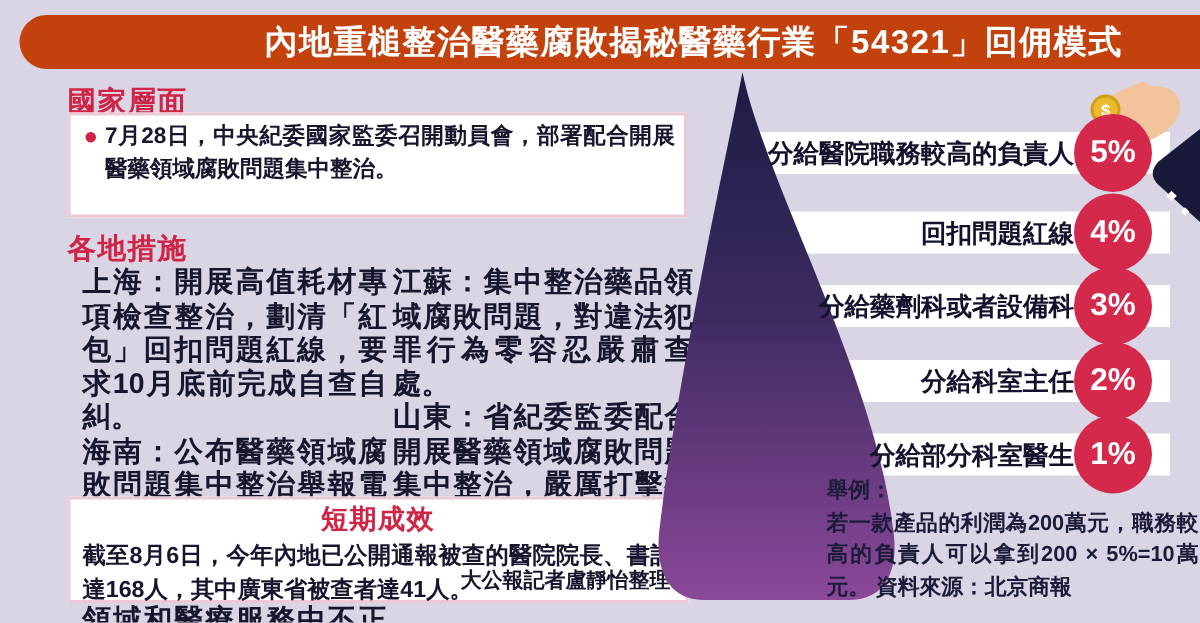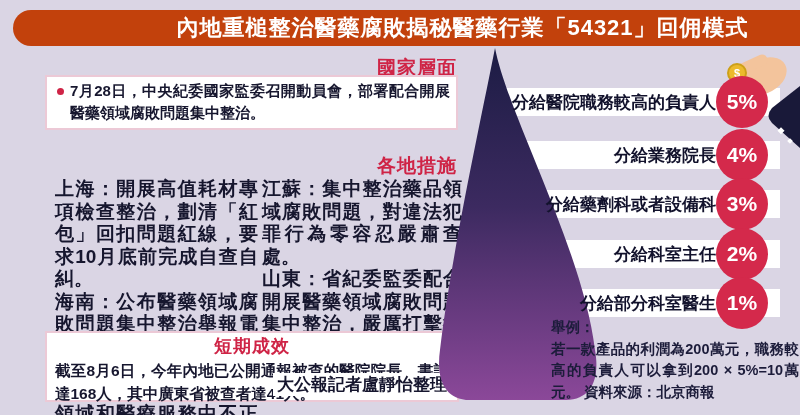--- a/index.html
+++ b/index.html
@@ -16,49 +16,49 @@
     display:flex;align-items:center;justify-content:center;
     z-index:6;
   }
   .titlebar .t{
     color:#ffffff;font-weight:bold;font-size:22px;letter-spacing:1px;white-space:nowrap;
   }
   .titlebar .t.left{margin-left:140px;}
   .titlebar .t.right{margin-right:28px;}
   
   .sec-head{
-    position:absolute;width:412px;left:45px;text-align:right;
+    position:absolute;width:412px;left:45px;text-align:left;
     color:#cf2446;font-weight:bold;font-size:19px;letter-spacing:1px;
   }
   .head-national{top:55px;}
   .head-regional{top:153px;}
   .whitebox{
     position:absolute;background:#ffffff;border:2px solid #ecc9d6;box-sizing:border-box;
   }
-  .box-national{left:45px;top:75px;width:413px;height:55px;padding:3px 6px 3px 8px;}
+  .box-national{left:45px;top:75px;width:413px;height:70px;padding:3px 6px 3px 8px;}
   .bullet{display:flex;font-size:15px;font-weight:600;line-height:22px;text-align:justify;}
   .bullet .dot{
     flex:0 0 auto;width:7px;height:7px;border-radius:50%;
     background:#cf2446;margin:8px 6px 0 2px;
   }
   .regional-col{
     position:absolute;top:178px;font-size:19px;font-weight:600;
     line-height:22.5px;text-align:justify;
   }
   .regional-left{left:55px;width:203px;}
   .regional-right{left:262px;width:200px;}
   .box-results{left:45px;top:331px;width:414px;height:71px;padding:1px 8px 3px 8px;}
   .box-results .rh{
     text-align:center;color:#cf2446;font-weight:bold;font-size:18px;letter-spacing:1px;
   }
   .box-results .rbody{
     font-size:15.5px;font-weight:600;line-height:23px;text-align:justify;margin-top:1px;
   }
   .box-results .credit{
-    position:absolute;right:10px;bottom:4px;font-size:17px;font-weight:600;
+    position:absolute;right:10px;bottom:4px;font-size:14px;font-weight:600;
     background:#ffffff;padding-left:4px;
   }
   
   .band{position:absolute;height:28px;background:#ffffff;z-index:1;}
   .row-label{
     position:absolute;z-index:5;color:#12122c;font-weight:bold;font-size:17px;
     white-space:nowrap;text-align:center;
   }
   .pct-circle{
     position:absolute;z-index:5;width:52px;height:52px;border-radius:50%;
@@ -110,21 +110,21 @@
   <div class="credit">大公報記者盧靜怡整理</div>
 </div>
 
 <div class="band" style="left:502px;top:88px;width:278px;"></div>
 <div class="band" style="left:515px;top:141px;width:265px;"></div>
 <div class="band" style="left:528px;top:190px;width:252px;"></div>
 <div class="band" style="left:541px;top:240px;width:239px;"></div>
 <div class="band" style="left:554px;top:289px;width:226px;"></div>
 
 <div class="row-label" style="right:84px;top:91px;">分給醫院職務較高的負責人</div>
-<div class="row-label" style="right:84px;top:144px;">分給業務院長</div>
+<div class="row-label" style="right:84px;top:144px;">回扣問題紅線</div>
 <div class="row-label" style="right:84px;top:193px;">分給藥劑科或者設備科</div>
 <div class="row-label" style="right:84px;top:243px;">分給科室主任</div>
 <div class="row-label" style="right:84px;top:292px;">分給部分科室醫生</div>
 
 <div class="pct-circle" style="left:716px;top:76px;">5%</div>
 <div class="pct-circle" style="left:716px;top:129px;">4%</div>
 <div class="pct-circle" style="left:716px;top:178px;">3%</div>
 <div class="pct-circle" style="left:716px;top:228px;">2%</div>
 <div class="pct-circle" style="left:716px;top:277px;">1%</div>
 

